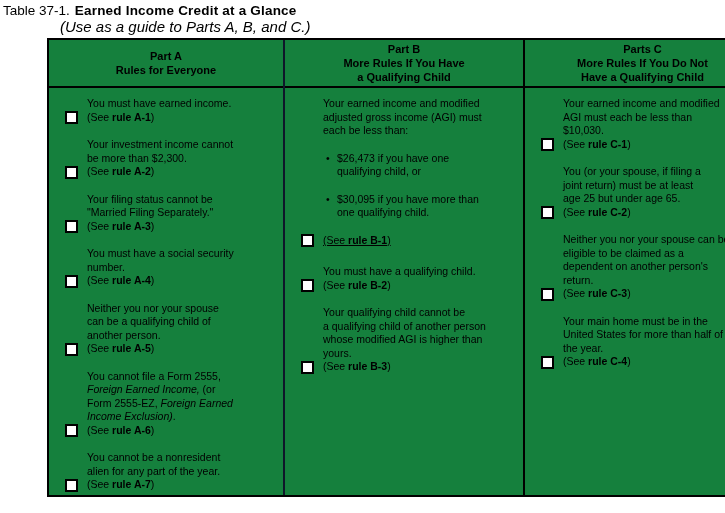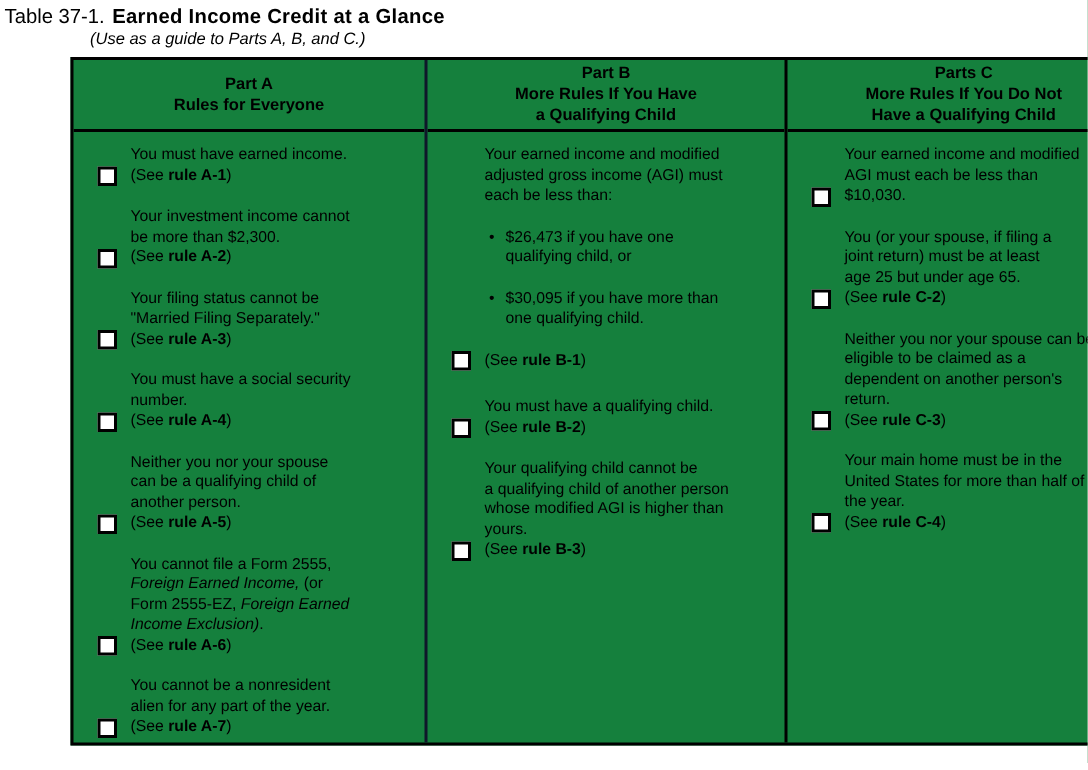--- a/index.html
+++ b/index.html
@@ -8,21 +8,21 @@
     width:725px; height:513px;
     color:#000;
     font-family:"Liberation Sans", sans-serif;
     overflow:hidden;
   }
   .page { padding:3px 0 0 3px; }
 
   .caption { font-size:13.5px; line-height:16px; white-space:pre; }
   .caption .t-num { font-weight:normal; }
   .caption .t-main { font-weight:bold; margin-left:5px; letter-spacing:.2px; }
-  .subtitle { font-style:italic; font-size:11px; line-height:13px; margin:1px 0 5px 57px; white-space:pre; }
+  .subtitle { font-style:italic; font-size:15px; line-height:13px; margin:1px 0 5px 57px; white-space:pre; }
 
   .eic-table {
     width:715px; height:459px;
     border:2px solid #000;
     display:flex;
     background:#15803d;
     margin-left:44px;
   }
   .col { height:100%; overflow:hidden; }
   .colA { width:234px; flex:none; }
@@ -48,21 +48,21 @@
     border:2px solid #000; background:#fff;
     margin:1px 9px 0 0;
   }
   .txt { font-size:10.5px; line-height:13.5px; }
   .bodytext, .see, .b-txt { white-space:pre; }
   .see b { font-weight:bold; }
   .bodytext i, .txt i { font-style:italic; }
 
   .bullet { display:flex; margin-top:14px; margin-left:3px; }
   .b-mark { width:11px; flex:none; }
-  .gap { margin-top:14px; }
+  .gap { margin-top:14px;text-decoration:underline; }
 </style>
 </head>
 <body>
 
 <div class="page">
 
   <div class="caption"><span class="t-num">Table 37-1.</span><span class="t-main">Earned Income Credit at a Glance</span></div>
   <div class="subtitle">(Use as a guide to Parts A, B, and C.)</div>
 
   <div class="eic-table">
@@ -199,20 +199,21 @@
         <div>Have a Qualifying Child</div>
       </div>
       <div class="bd">
 
         <div class="item">
           <span class="cb"></span>
           <div class="txt">
             <div class="bodytext">Your earned income and modified
 AGI must each be less than
 $10,030.</div>
+            <div class="see"><span>(See </span><b>rule C-1</b><span>)</span></div>
           </div>
         </div>
 
         <div class="item">
           <span class="cb"></span>
           <div class="txt">
             <div class="bodytext">You (or your spouse, if filing a
 joint return) must be at least
 age 25 but under age 65.</div>
             <div class="see"><span>(See </span><b>rule C-2</b><span>)</span></div>

